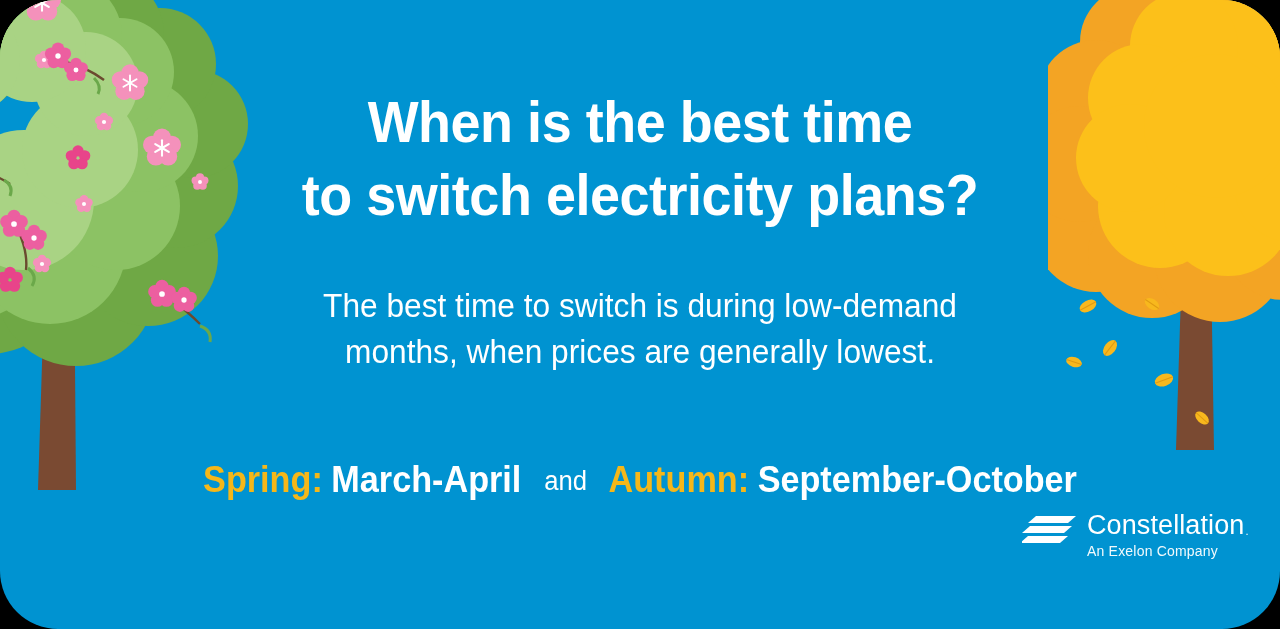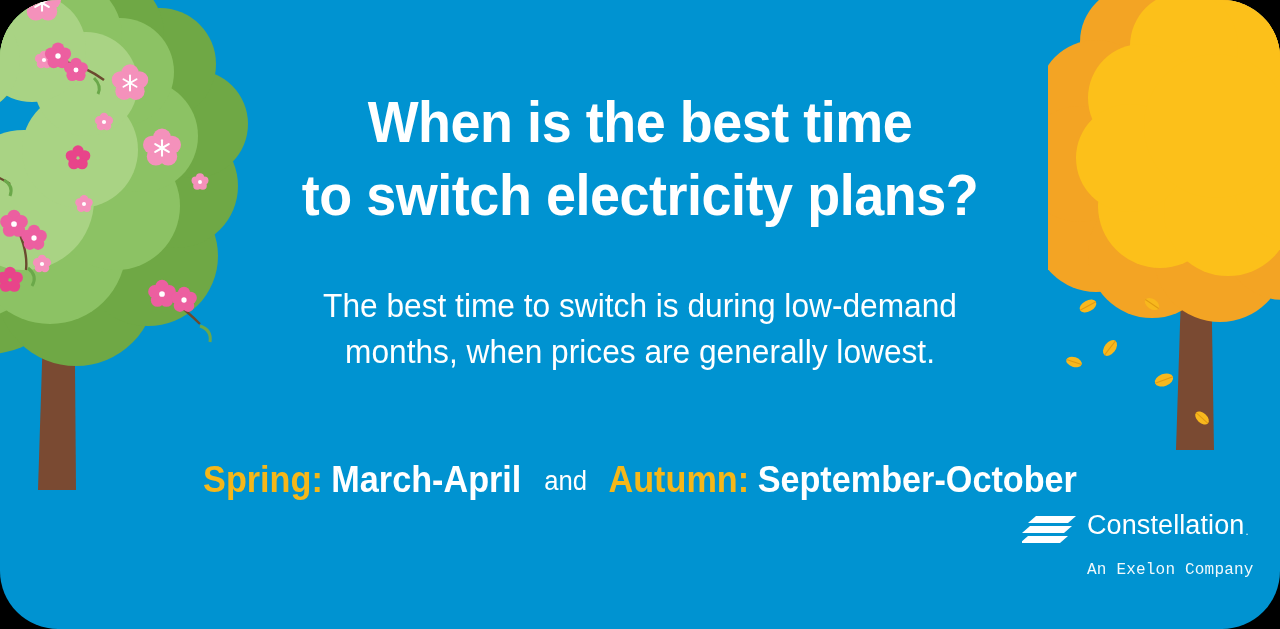--- a/index.html
+++ b/index.html
@@ -119,24 +119,24 @@
   }
   .logo-reg {
     font-size: 11px;
     vertical-align: baseline;
     position: relative;
     top: 1px;
     left: 1px;
   }
   .logo-tagline {
     color: #ffffff;
-    font-family: Liberation Mono, monospace;
-    font-size: 16px;
+    font-family: Liberation Sans, sans-serif;
+    font-size: 14px;
     letter-spacing: 0.2px;
-    margin-top: 23px;
+    margin-top: 5px;
     opacity: 0.95;
     line-height: 1;
   }
 
   
   .tree-spring {
     position: absolute;
     left: -92px;
     top: -62px;
     width: 360px;

